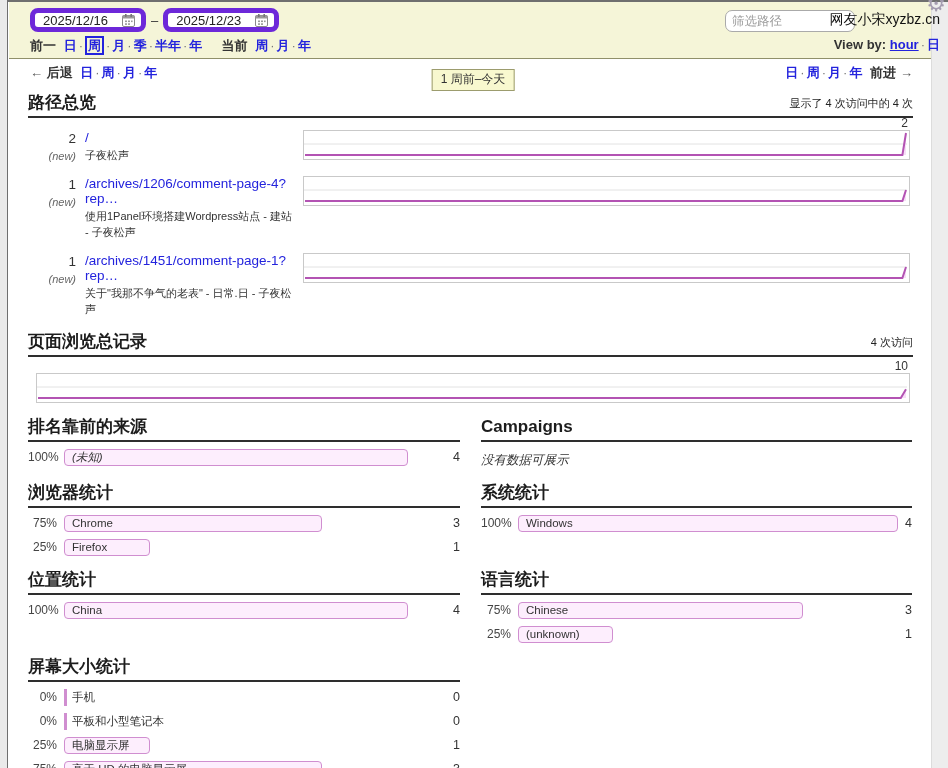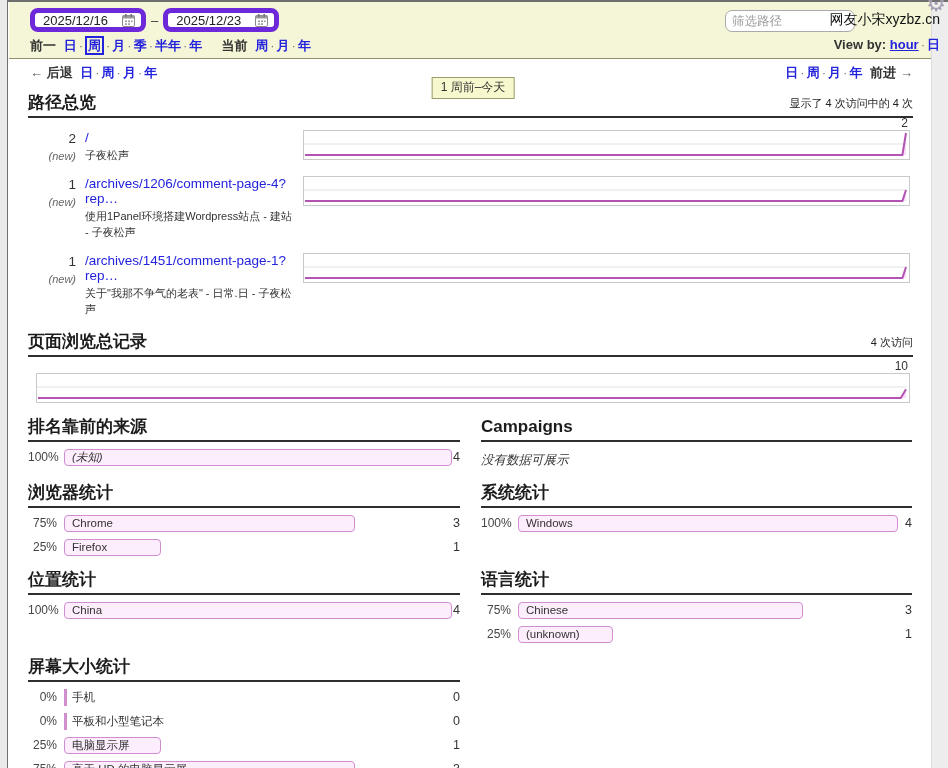--- a/index.html
+++ b/index.html
@@ -30,21 +30,21 @@
   .nav-row{margin-top:5px; height:17px; font-size:13px; font-weight:700; color:#333;}
   .nav-row a{color:var(--blue); text-decoration:none; cursor:pointer;}
   .nav-row .sel{border:2px solid var(--blue); padding:0 1px;}
   .dot{color:#777; font-weight:400; margin:0 2px;}
   .navlabel{margin-right:4px;}
   .gap{display:inline-block; width:12px;}
   
   .subnav{position:relative; padding:5px 18px 3px 21px; height:26px; font-size:13px; font-weight:700; color:#333; background:#fff;}
   .subnav a{color:var(--blue); text-decoration:none; cursor:pointer;}
   .subnav .arrow{color:#555; font-weight:400;}
-  .range-badge{position:absolute; left:464px; top:18px; transform:translateX(-50%); background:#f8f8cf; border:1px solid #9c9c6e; padding:1px 8px 2px; font-size:12px; font-weight:400; color:#333; white-space:nowrap;}
+  .range-badge{position:absolute; left:464px; top:10px; transform:translateX(-50%); background:#f8f8cf; border:1px solid #9c9c6e; padding:1px 8px 2px; font-size:12px; font-weight:400; color:#333; white-space:nowrap;}
   .fwd{position:absolute; right:18px; top:5px;}
   
   .main{padding:0 18px 0 19px;}
   .sec-head{display:flex; align-items:flex-end; justify-content:space-between; border-bottom:2px solid var(--rule); padding-bottom:3px;}
   .sec-head h2{font-size:17px; line-height:20px; color:#1c1c1c; font-weight:700;}
   .sec-head .summary{font-size:11px; color:#222; margin-bottom:2px;}
   .paths-head{margin-top:8px;}
   
   .pathrow{display:flex; margin-top:12px;}
   .pr-meta{width:48px; flex:none; text-align:right; padding-top:1px;}
@@ -60,21 +60,21 @@
   .pv-head{margin-top:14px;}
   .spark-wrap-big{margin:16px 3px 0 8px;}
   
   .cols{display:flex; margin-top:14px; align-items:flex-start;}
   .colL{width:432px; flex:none;}
   .colR{width:431px; flex:none; margin-left:21px;}
   .statrow{display:flex; align-items:center; margin-top:7px;}
   .pct{flex:none; text-align:right; font-size:12px; color:#444;}
   .pctL{width:29px;} .pctR{width:30px;}
   .track{position:relative; height:17px; margin-left:7px; flex:none;}
-  .trackL{width:388px;} .trackR{width:380px;}
+  .trackL{width:344px;} .trackR{width:380px;}
   .bar{position:absolute; left:0; top:0; height:17px; background:var(--pink-fill); border:1px solid var(--pink-border); border-radius:4px;}
   .bar.zero{width:3px; background:var(--pink-border); border:none; border-radius:0;}
   .bar-label{position:absolute; left:8px; top:50%; transform:translateY(-50%); font-size:11.5px; color:#333; white-space:nowrap;}
   .cnt{flex:1; text-align:right; font-size:12.5px; color:#333;}
   .empty-note{margin-top:10px; font-size:12.5px; font-style:italic; color:#333;}
   .it{font-style:italic;}
   .cal-icon{margin-left:5px; flex:none;}
 </style>
 </head>
 <body>

